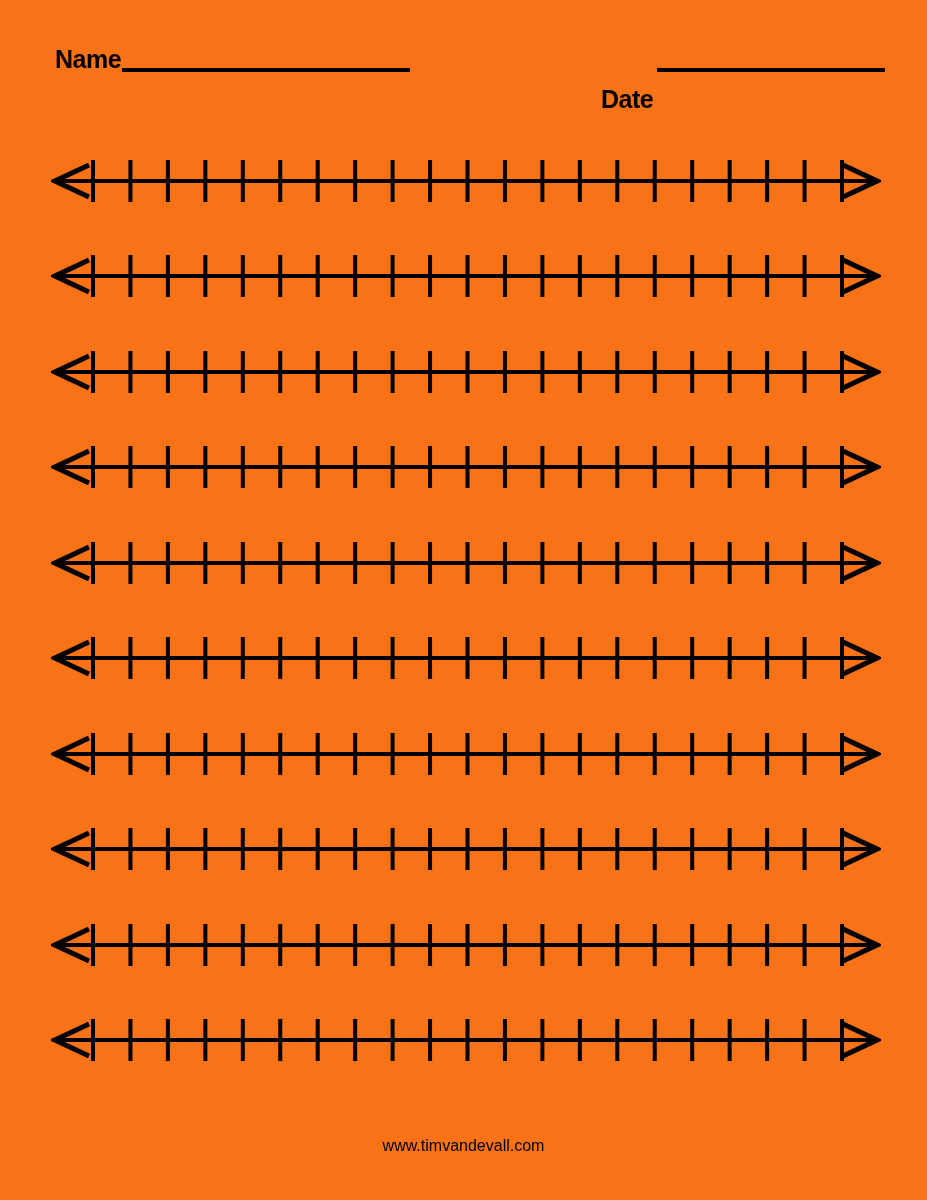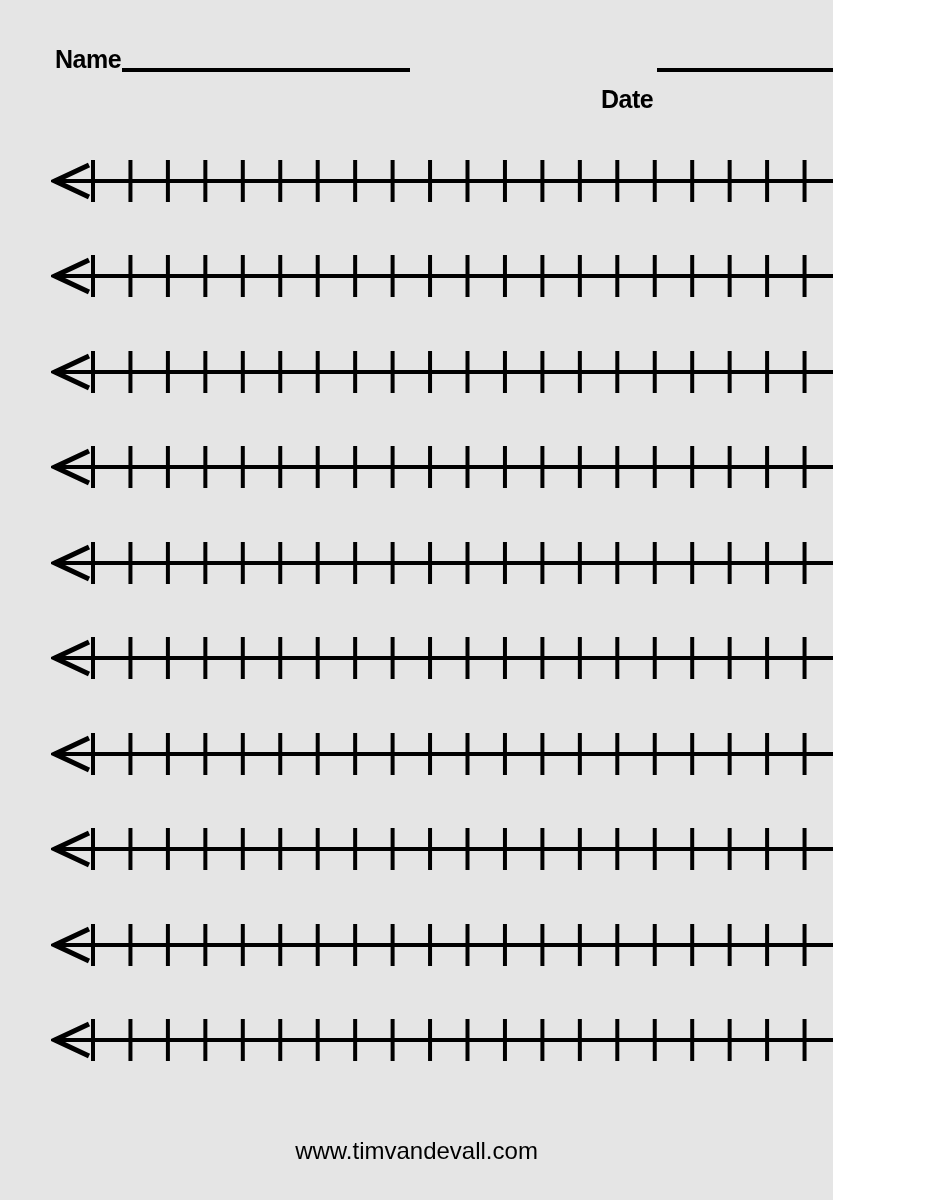--- a/index.html
+++ b/index.html
@@ -1,20 +1,20 @@
 <!DOCTYPE html>
 <html><head>
 <meta charset="utf-8">
 <style>
   html, body { margin: 0; padding: 0; background: #ffffff; }
   .page {
     position: relative;
-    width: 833px;
+    width: 927px;
     height: 1200px;
-    background: #e5e5e5;
+    background: #f97316;
     font-family: "Liberation Sans", sans-serif;
     overflow: hidden;
   }
   .field-label {
     position: absolute;
     font-weight: bold;
     font-size: 25px;
     line-height: 1.1;
     color: #000000;
     letter-spacing: -0.5px;
@@ -29,21 +29,21 @@
     left: 51px;
     width: 830px;
     height: 60px;
   }
   .footer {
     position: absolute;
     top: 1137px;
     left: 0;
     width: 100%;
     text-align: center;
-    font-size: 24px;
+    font-size: 16px;
     color: #000000;
   }
 </style>
 </head>
 <body>
 
 <div class="page">
 
   <span class="field-label" style="left:55px; top:46px;">Name</span>
   <div class="blank" style="left:122px; top:68px; width:288px;"></div>

